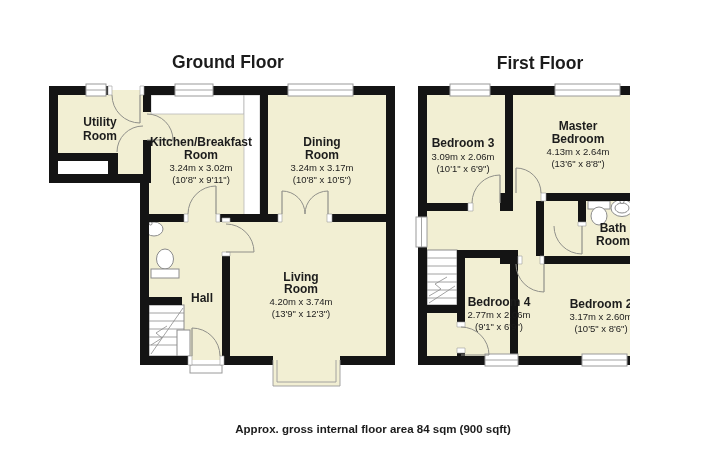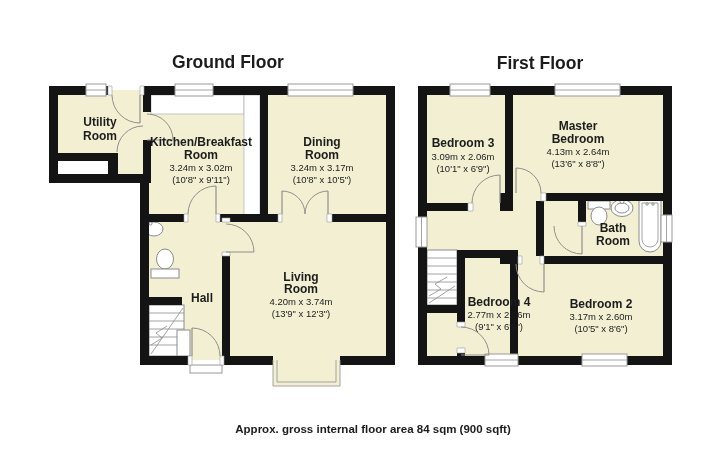--- a/index.html
+++ b/index.html
@@ -1,16 +1,16 @@
 <!DOCTYPE html>
 <html style="--room-fill: #F2EFD3; --wall: #141414; --window-line: #9A9A9A; --door-line: #90908A; --fixture-line: #8C8C8C; --text: #1C1C1C; --background: #FFFFFF;"><head>
 <meta charset="utf-8">
 <style>
   html,body{margin:0;padding:0;background:#ffffff;}
-  .stage{position:relative;width:719px;height:468px;background:#ffffff;overflow:hidden;}
+  .stage{position:relative;width:630px;height:468px;background:#ffffff;overflow:hidden;}
   svg{display:block;}
   .wall{fill:var(--wall,#141414);}
   .room{fill:var(--room-fill,#f2efd3);}
   .counter{fill:#ffffff;stroke:#b8b8b8;stroke-width:0.8;}
   .white{fill:#ffffff;}
   .arc{fill:none;stroke:var(--door-line,#90908a);stroke-width:1;}
   .leaf{fill:none;stroke:var(--door-line,#90908a);stroke-width:1.2;}
   .winf{fill:#ffffff;stroke:var(--window-line,#9a9a9a);stroke-width:1;}
   .winl{fill:none;stroke:var(--window-line,#9a9a9a);stroke-width:0.9;}
   .fix{fill:#ffffff;stroke:var(--fixture-line,#8c8c8c);stroke-width:1;}

